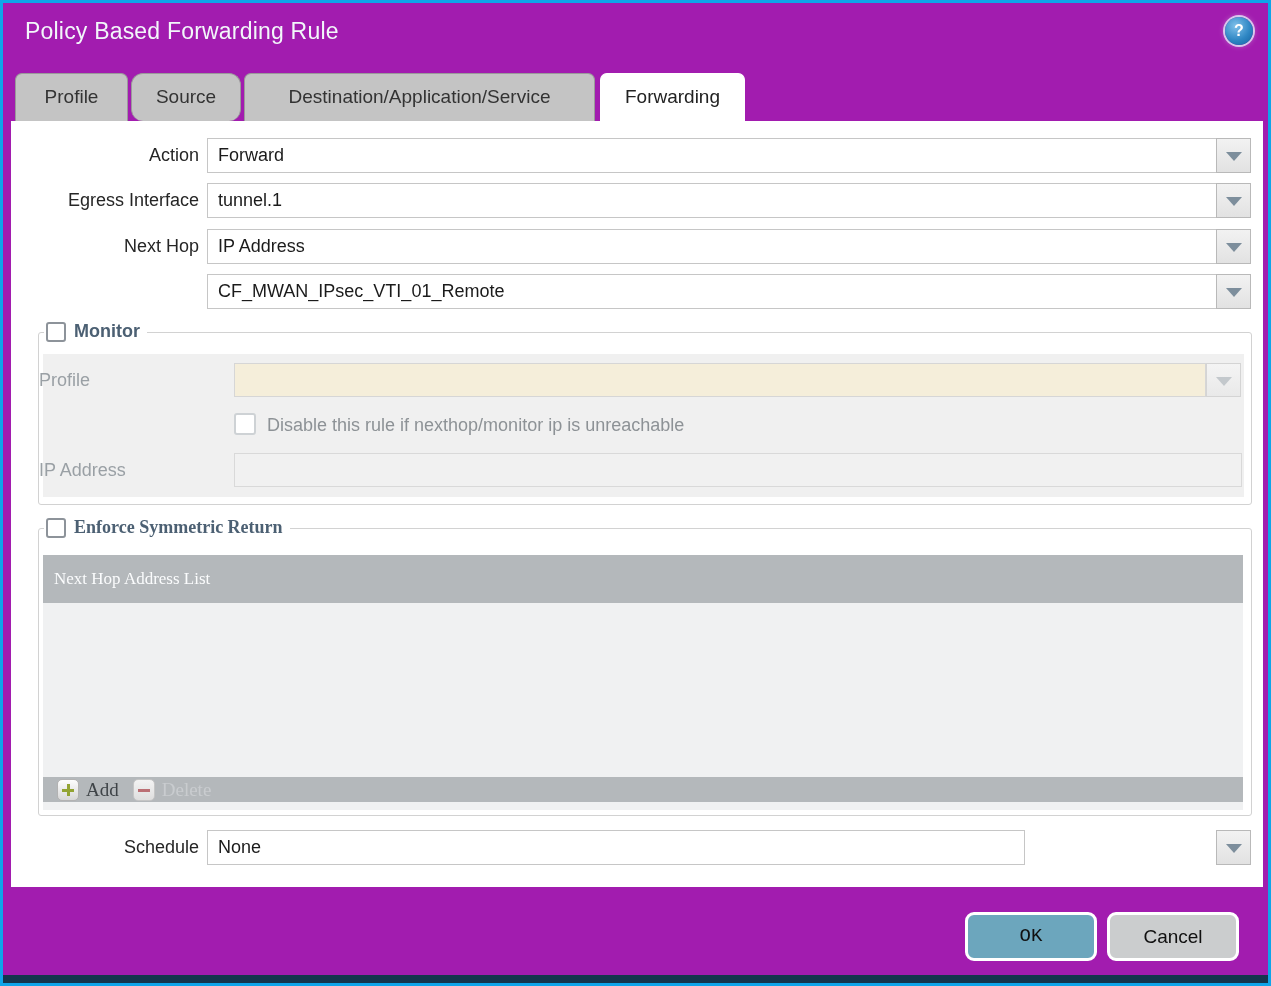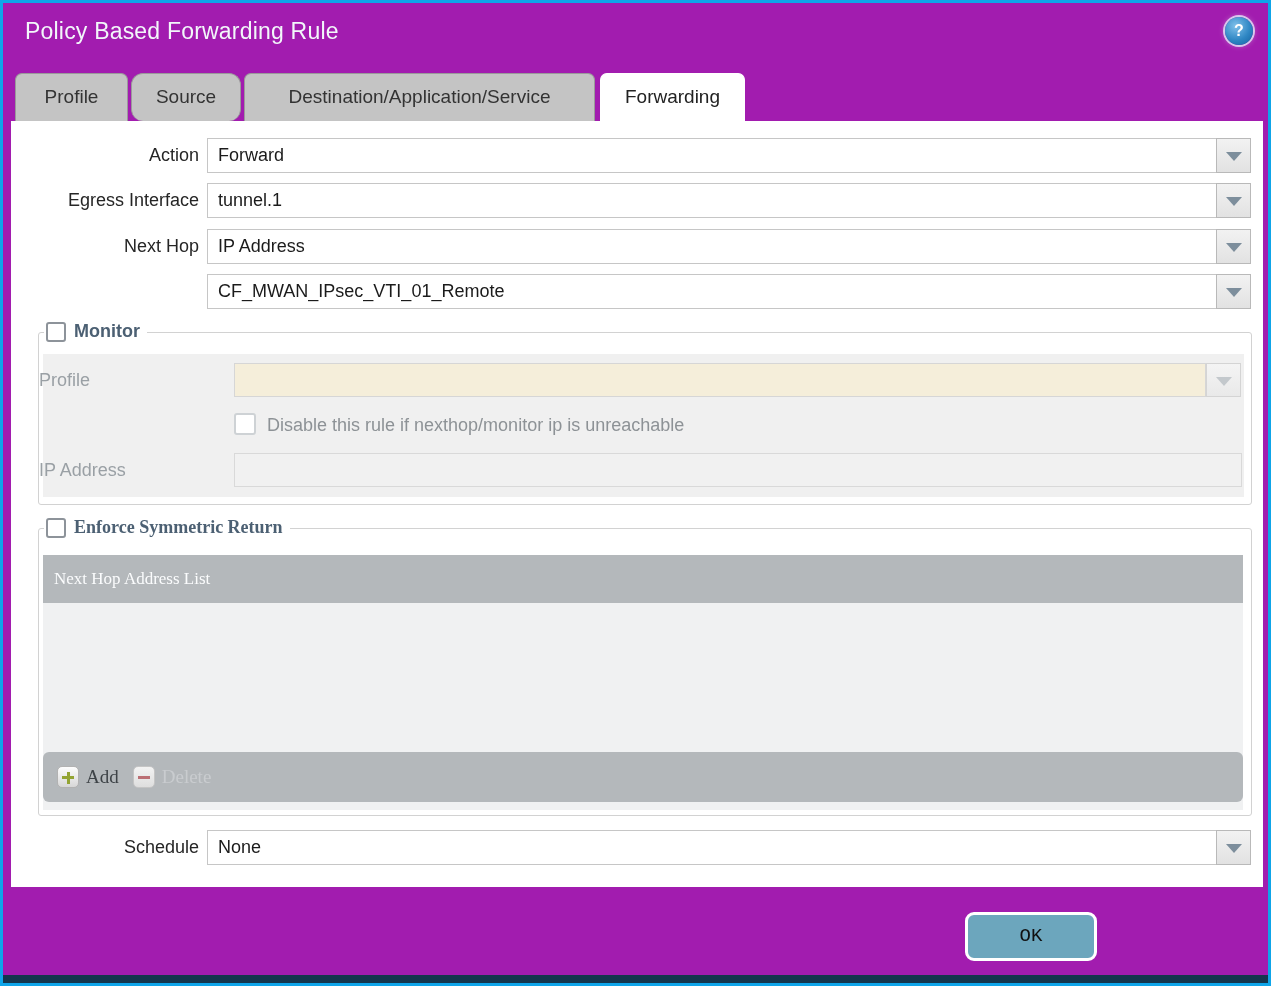--- a/index.html
+++ b/index.html
@@ -63,21 +63,21 @@
   .dimlabel { position:absolute; font-size:18px; color:#9aa0a5; text-align:left; line-height:34px; }
   .field.beige { background:#f5eeda; border-color:#d6d6d6; cursor:default; }
   .field.disabled { background:#f1f1f1; border-color:#d9d9d9; cursor:default; }
   .dimtext { position:absolute; font-size:18px; color:#8d9296; line-height:24px; }
   
   .nhtable { position:absolute; background:#f0f1f2; }
   .nh-header {
     position:absolute; left:0; top:0; right:0; height:48px; background:#b4b8bb;
     color:#fbfcfd; font-size:17px; line-height:48px; padding-left:11px;
   }
-  .nh-footer { position:absolute; left:0; right:0; bottom:8px; height:50px; background:#b4b8bb; display:flex; align-items:center;border-radius:6px; }
+  .nh-footer { position:absolute; left:0; right:0; bottom:8px; height:25px; background:#b4b8bb; display:flex; align-items:center; }
   .toolbtn { display:flex; align-items:center; margin-left:14px; cursor:pointer; }
   .toolbtn.disabled { cursor:default; }
   .toolicon {
     position:relative; width:22px; height:22px; border-radius:5px; margin-right:7px;
     background:linear-gradient(#fdfdfd,#d7d7d7); border:1px solid #b2b2b2;
   }
   .toolicon.plus::before { content:""; position:absolute; left:4px; top:9px; width:12px; height:3px; background:#93a433; }
   .toolicon.plus::after  { content:""; position:absolute; left:8.5px; top:4.5px; width:3px; height:12px; background:#93a433; }
   .toolicon.minus { background:linear-gradient(#f3f3f3,#dedede); border-color:#c5c5c5; }
   .toolicon.minus::before { content:""; position:absolute; left:4px; top:9px; width:12px; height:3px; background:#bb6f74; }
@@ -166,23 +166,24 @@
           </div>
           <div class="toolbtn disabled">
             <span class="toolicon minus"></span>
             <span class="toollabel">Delete</span>
           </div>
         </div>
       </div>
     </div>
 
     <div class="flabel" style="left:0; top:709px; width:188px;">Schedule</div>
-    <div class="field" style="left:196px; top:709px; width:1010px;">None</div>
+    <div class="field" style="left:196px; top:709px; width:818px;">None</div>
     <div class="ddbtn" style="left:1205px; top:709px;">
         <span class="arrow"></span>
       </div>
 
   </div>
 
   <div class="btn" id="btn-ok">OK</div>
+  <div class="btn" id="btn-cancel">Cancel</div>
   <div class="bottomstrip"></div>
 
 </div>
 
 </body></html>

